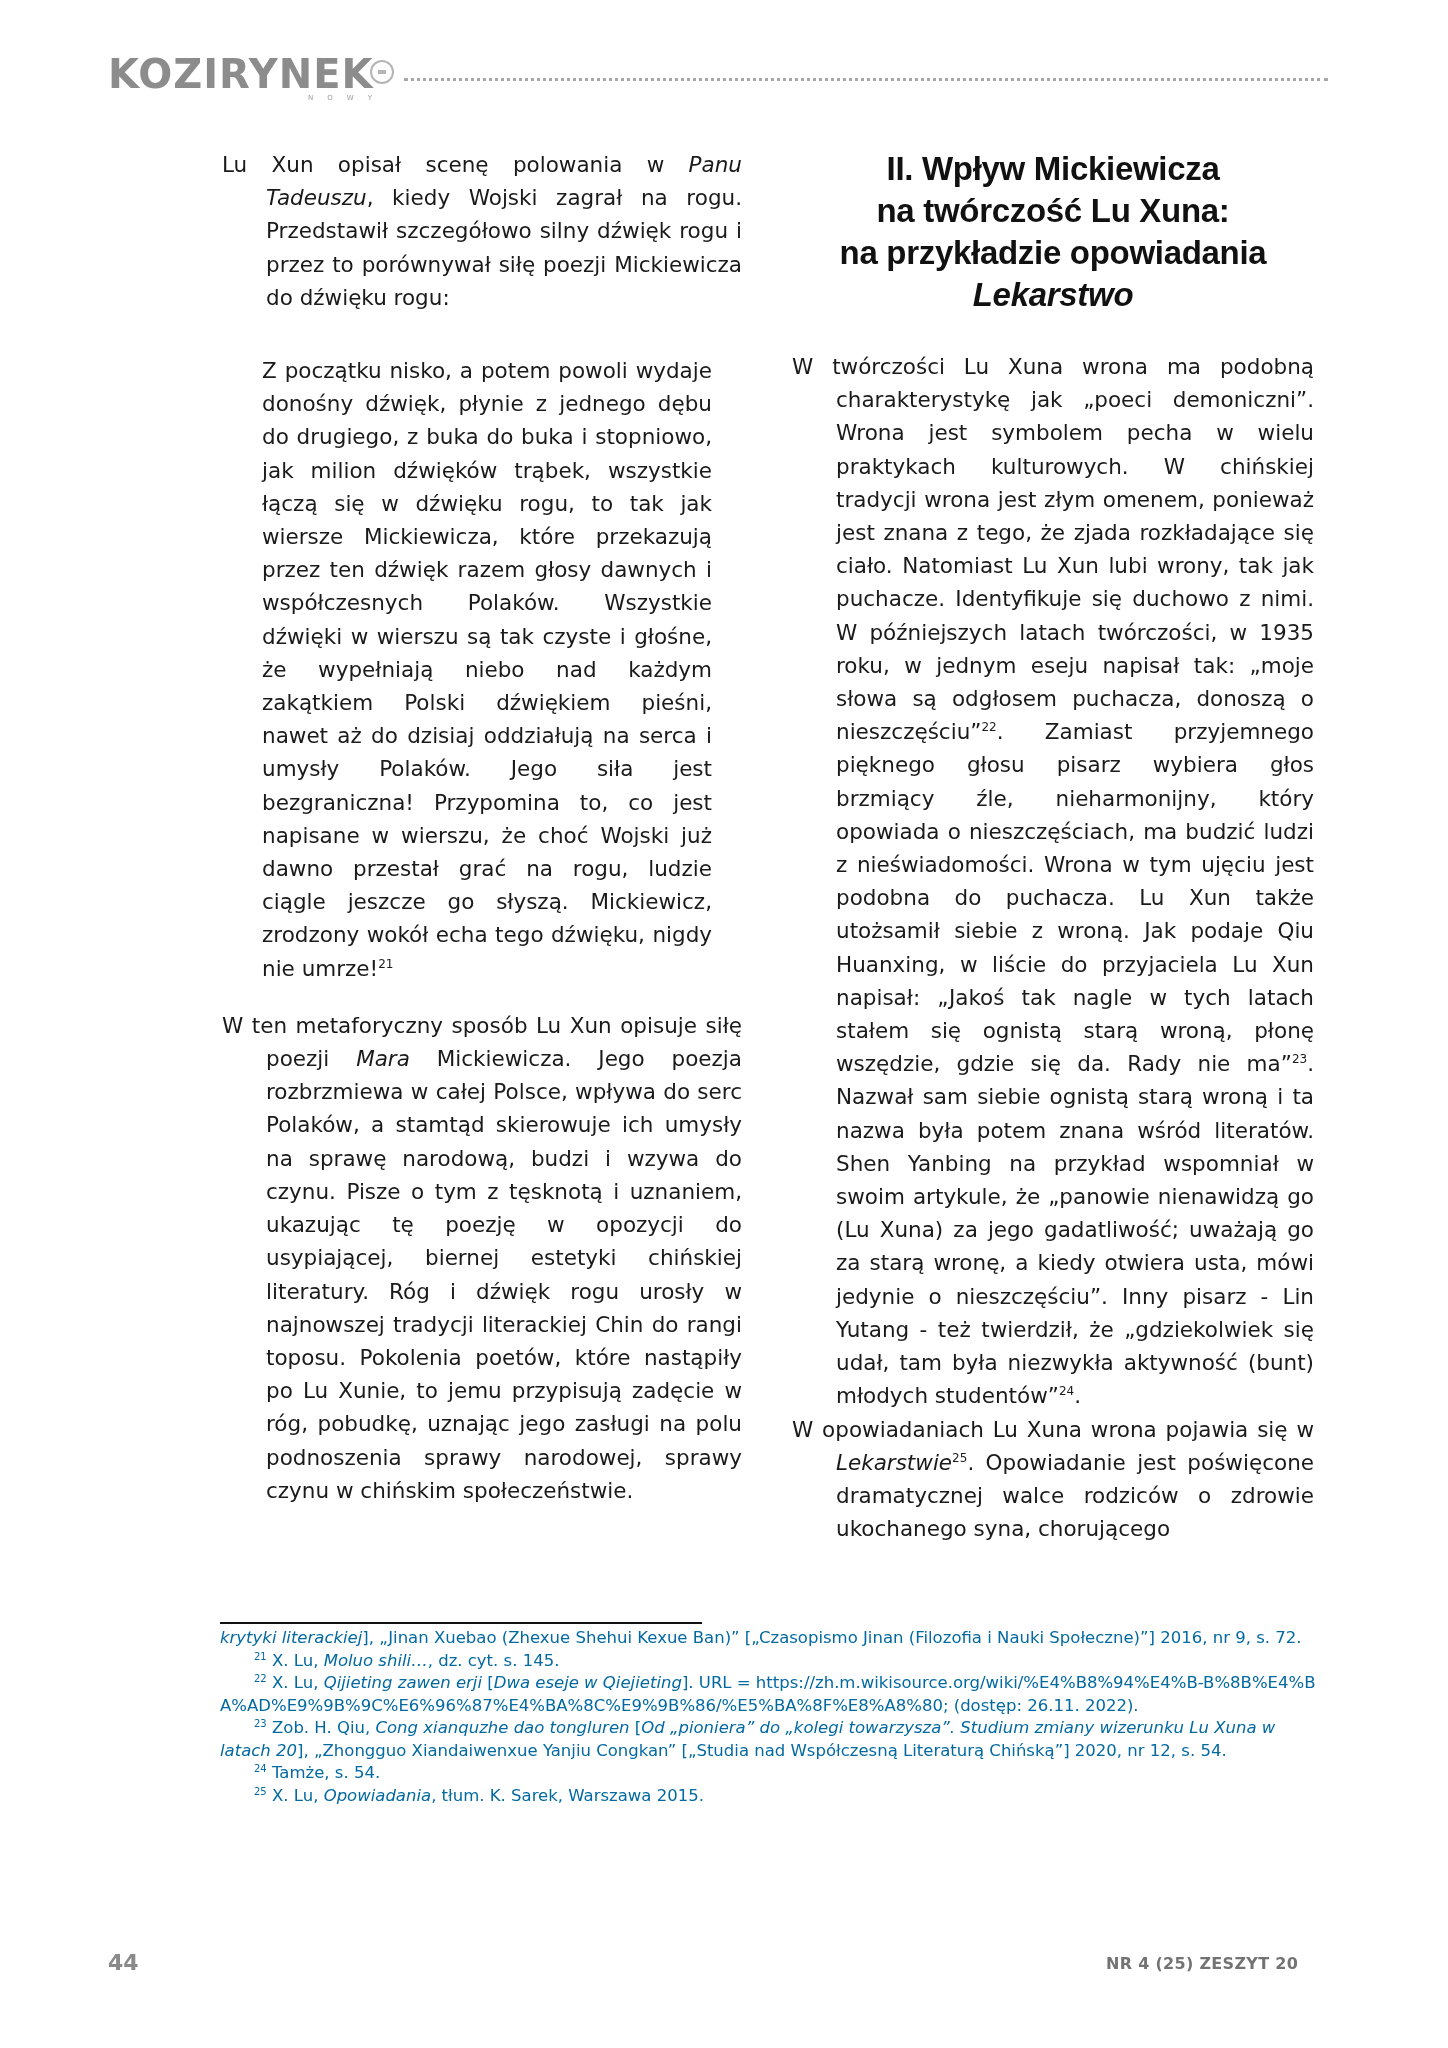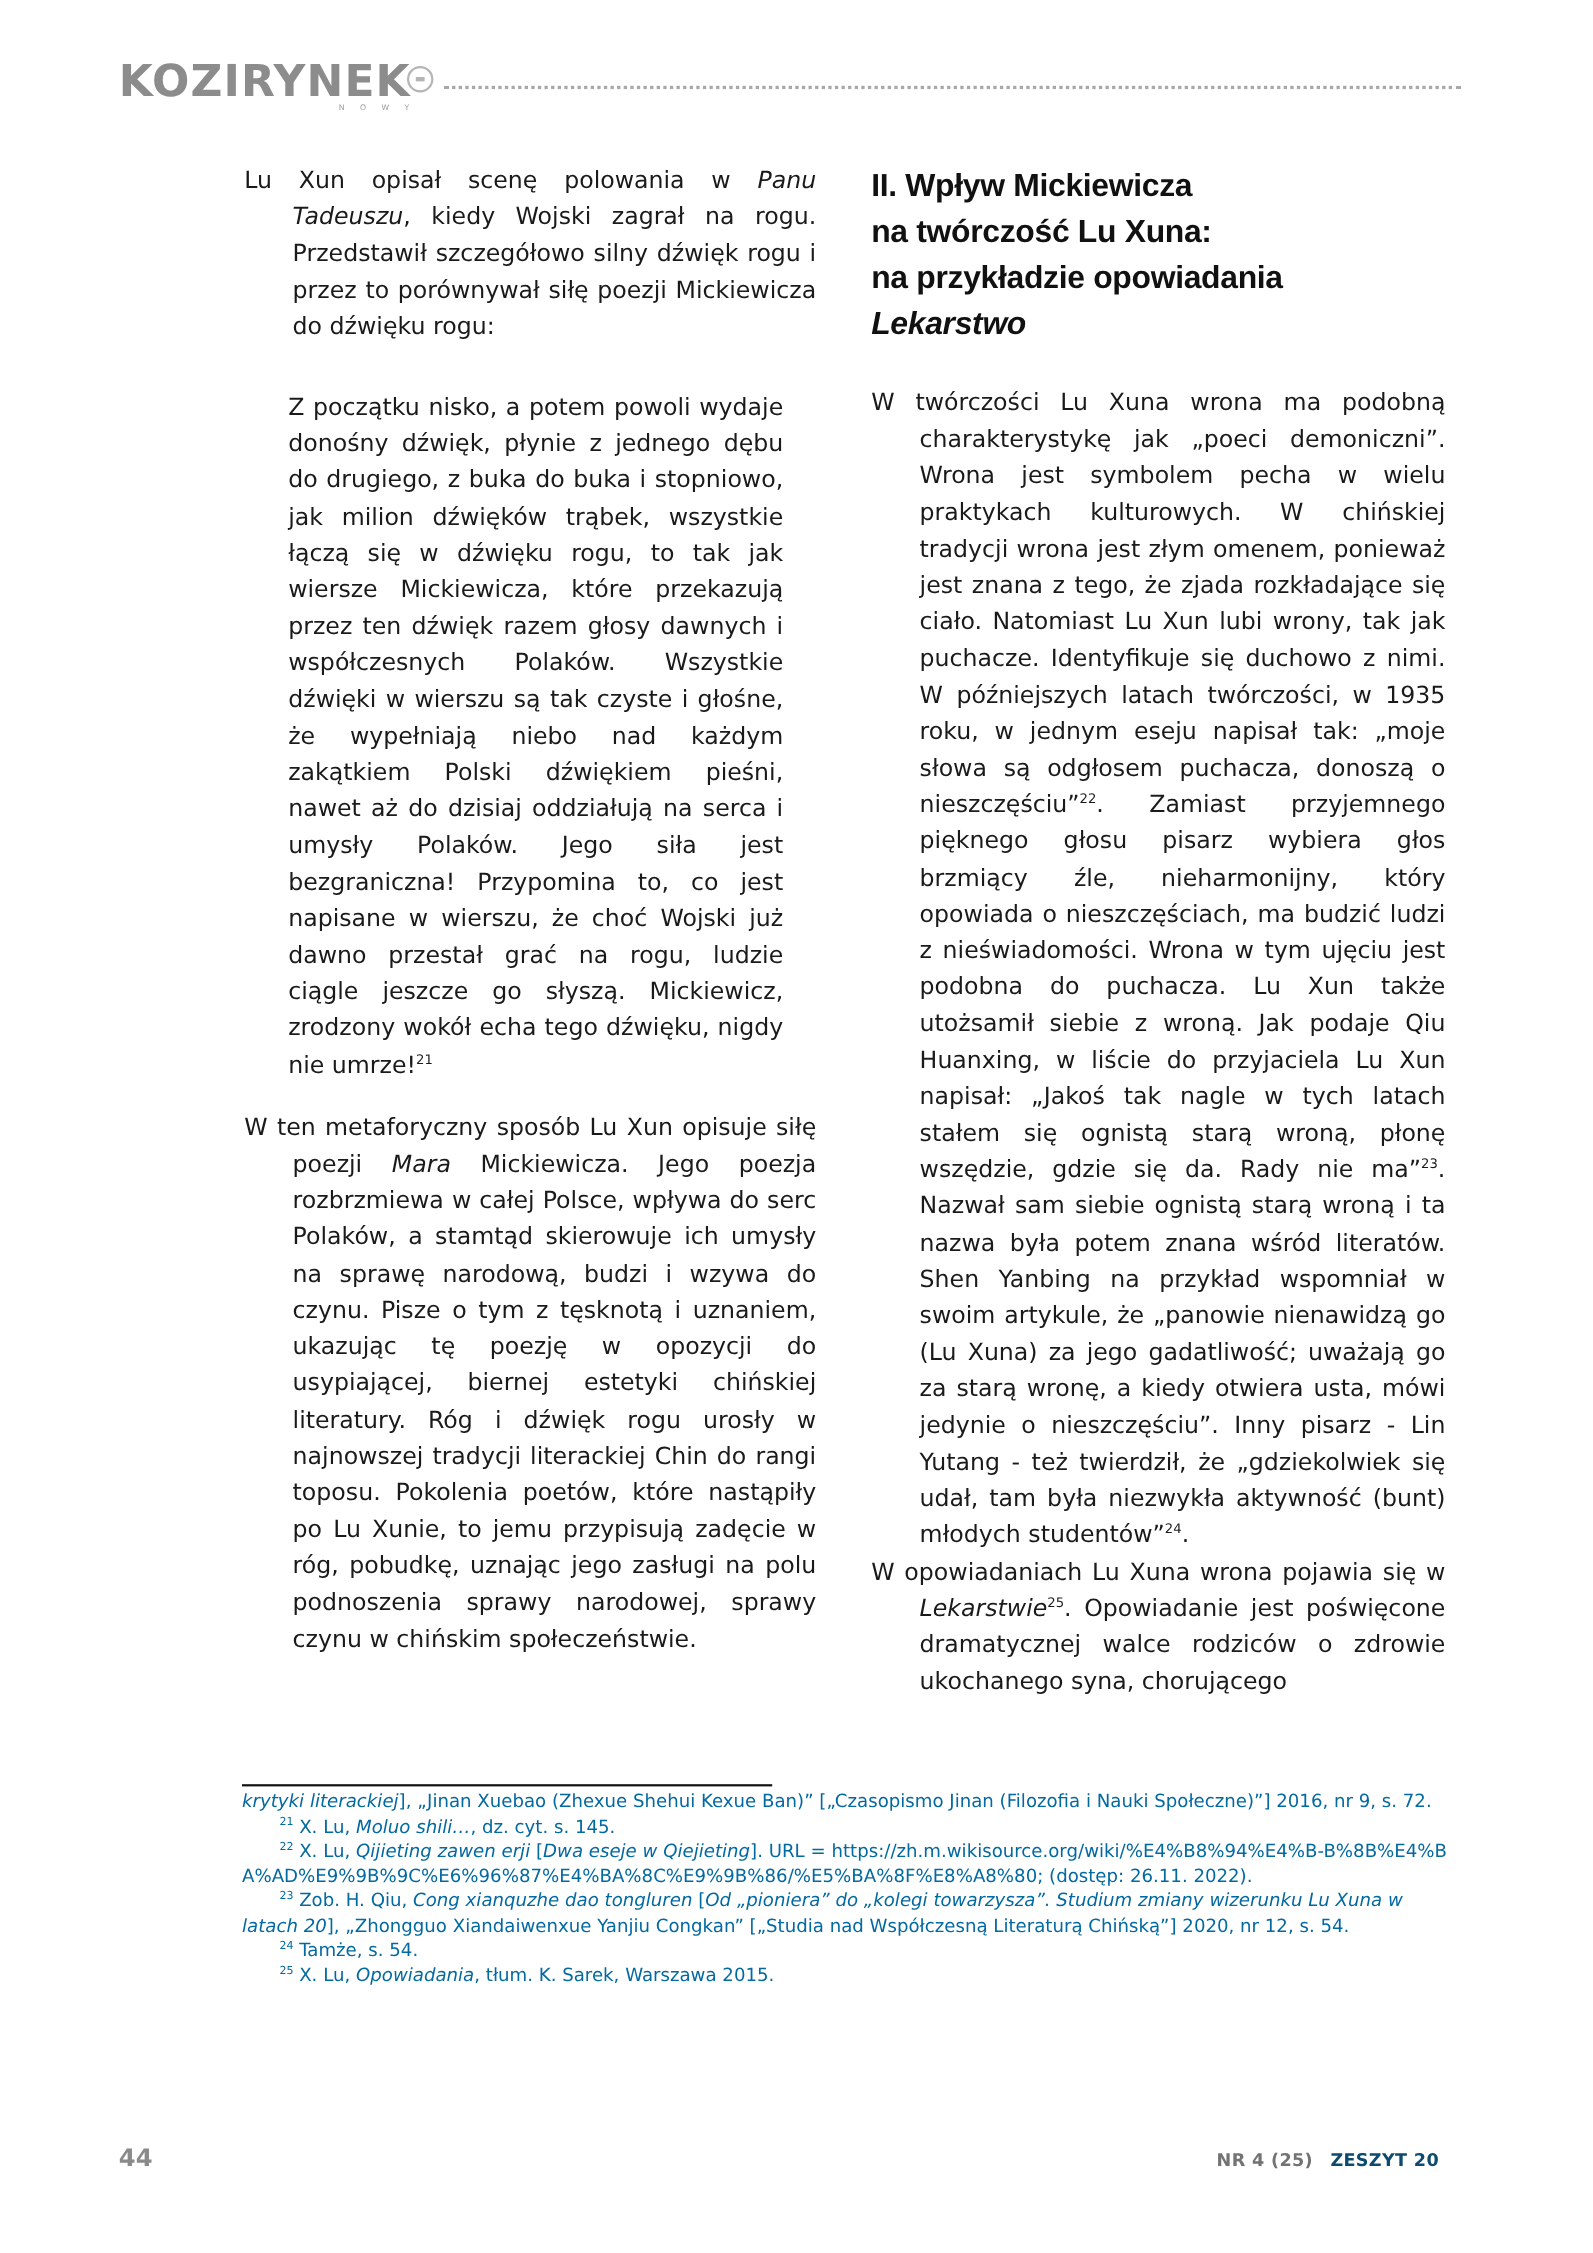--- a/index.html
+++ b/index.html
@@ -16,41 +16,41 @@
   .logo-sub { position: absolute; left: 200px; top: 38px; font-size: 7px; letter-spacing: 14px; color: #9a9a9a; }
   .header-dots { position: absolute; left: 296px; top: 22px; right: 0; border-top: 3px dotted #a8a8a8; }
 
   
   .col { position: absolute; top: 148px; font-size: 21.5px; line-height: 33.2px; text-align: justify; }
   .col-left { left: 222px; width: 520px; }
   .col-right { left: 792px; width: 522px; }
 
   .para { margin: 0; padding-left: 44px; text-indent: -44px; hyphens: manual; }
   .quote { margin: 40px 0 24px 40px; width: 450px; text-align: justify; }
-  .heading { font-family: "Liberation Sans", "DejaVu Sans", sans-serif; font-weight: bold; font-size: 29px;
-             line-height: 42px; margin: 0 0 34px 0; color: #111; letter-spacing: -0.3px; text-align: left; }
+  .heading { font-family: "Liberation Sans", "DejaVu Sans", sans-serif; font-weight: bold; font-size: 33px;
+             line-height: 42px; margin: 0 0 34px 0; color: #111; letter-spacing: -0.3px; text-align: center; }
   .heading em { font-style: italic; }
   sup { font-size: 12px; line-height: 0; vertical-align: super; }
   em { font-style: italic; }
 
   
   .fn-rule { position: absolute; left: 220px; top: 1622px; width: 482px; border-top: 2px solid #111; }
   .footnotes { position: absolute; left: 220px; top: 1627px; width: 1100px; font-size: 16.5px; line-height: 22.5px;
                color: #0369a1; }
   .fn { margin: 0; }
   .fn-indent { padding-left: 34px; }
   .fn sup { font-size: 10px; }
 
   
   .page-num { position: absolute; left: 108px; top: 1950px; font-family: "DejaVu Sans", sans-serif; font-weight: bold;
               font-size: 22px; color: #8a8a8a; }
   .issue { position: absolute; left: 1106px; top: 1954px; font-family: "DejaVu Sans", sans-serif; font-weight: bold;
            font-size: 16px; letter-spacing: 0.3px; }
   .issue .nr { color: #737373; }
-  .issue .zeszyt { color: #0c4a6e; margin-left: 10px; }
+  .issue .zeszyt { color: #737373; }
 </style>
 </head>
 <body>
 
 <div class="masthead">
   <div class="logo">KOZIRYNEK</div>
   <div class="logo-emblem"></div>
   <div class="logo-sub">NOWY</div>
   <div class="header-dots"></div>
 </div>

